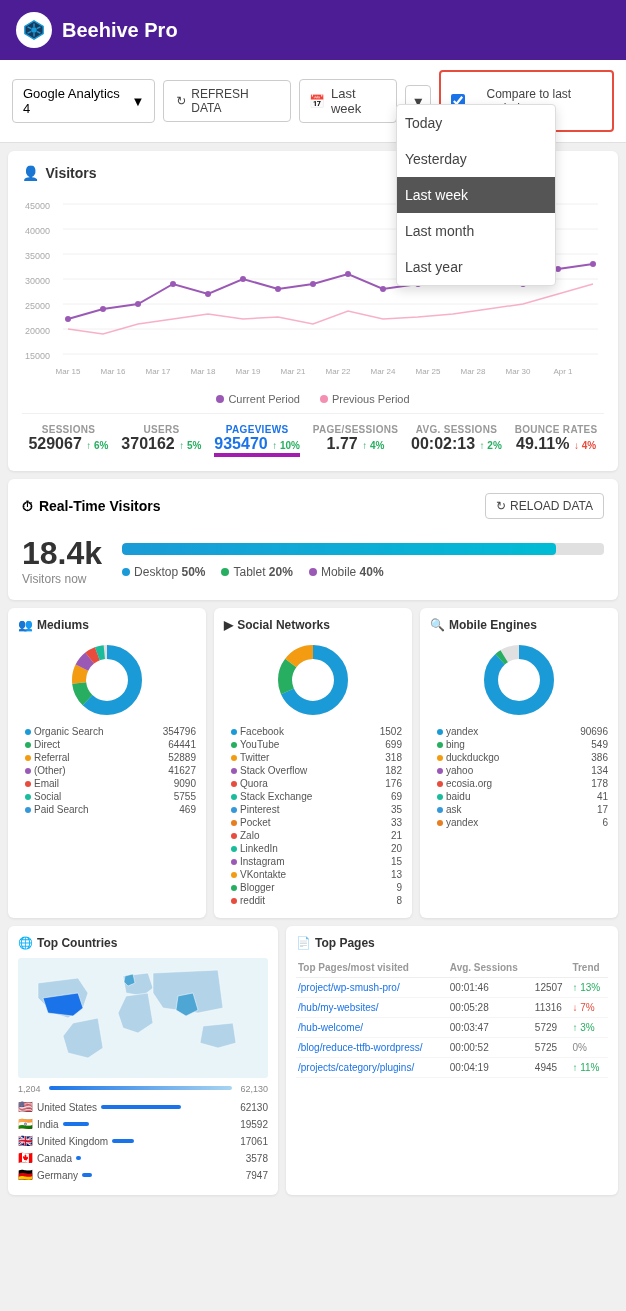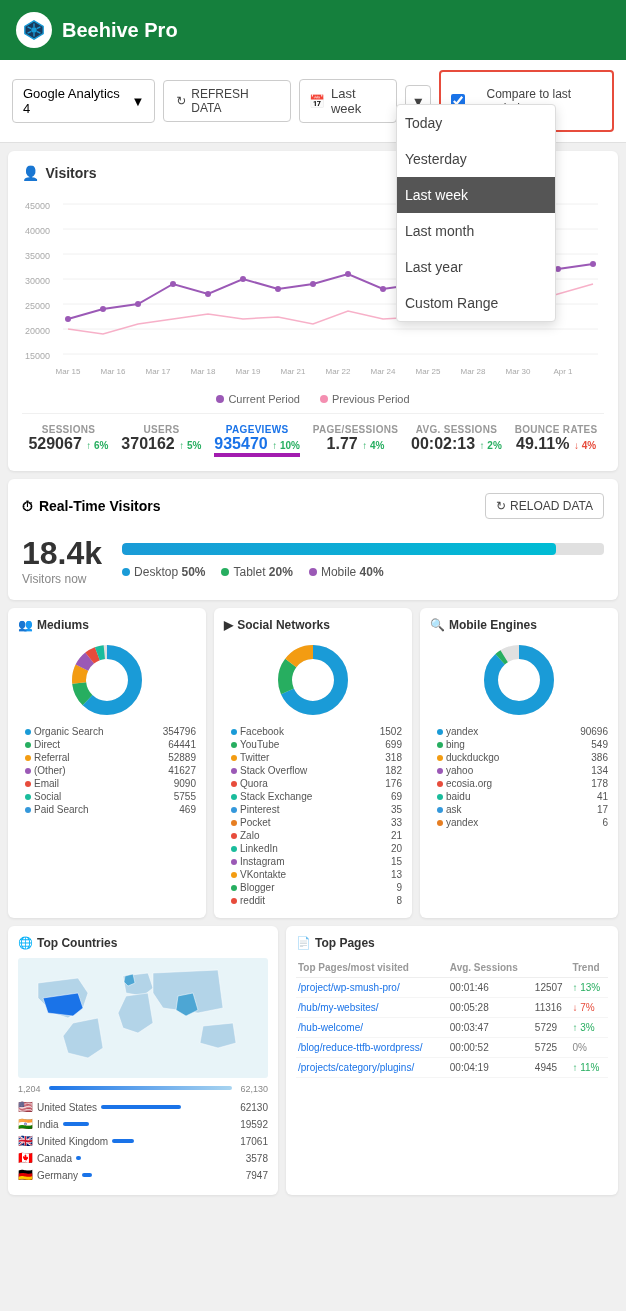--- a/index.html
+++ b/index.html
@@ -1,20 +1,20 @@
 <!DOCTYPE html>
 <html><head>
   <meta charset="utf-8">
   <style>
     * { box-sizing: border-box; margin: 0; padding: 0; }
     body { font-family: -apple-system, BlinkMacSystemFont, 'Segoe UI', sans-serif; background: #f0f0f0; width: 626px; }
 
     
     .app-header {
-      background: #15803d;
+      background: #4c1d95;
       padding: 12px 16px;
       display: flex;
       align-items: center;
       gap: 10px;
     }
     .app-logo-icon {
       width: 36px; height: 36px;
       background: white;
       border-radius: 50%;
       display: flex; align-items: center; justify-content: center;
@@ -318,21 +318,20 @@
     <input type="checkbox" class="compare-checkbox" checked="" style="">
     <span>Compare to last period</span>
   </div>
 
   <div class="period-dropdown">
     <div class="period-dropdown-item">Today</div>
     <div class="period-dropdown-item">Yesterday</div>
     <div class="period-dropdown-item active">Last week</div>
     <div class="period-dropdown-item">Last month</div>
     <div class="period-dropdown-item">Last year</div>
-    <div class="period-dropdown-item">Custom Range</div>
   </div>
 </div>
 
 <div class="card">
   <div class="visitors-header">
     <span>👤</span>
     <span>Visitors</span>
   </div>
 
   <div class="chart-area">

